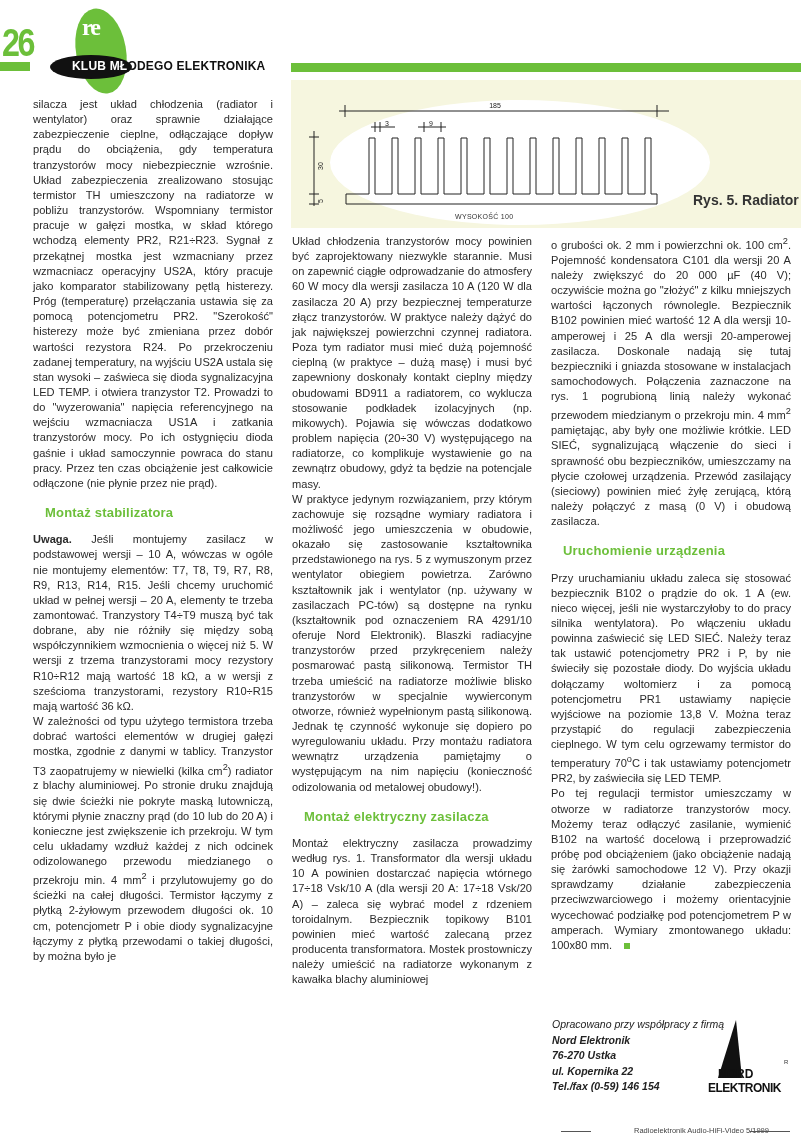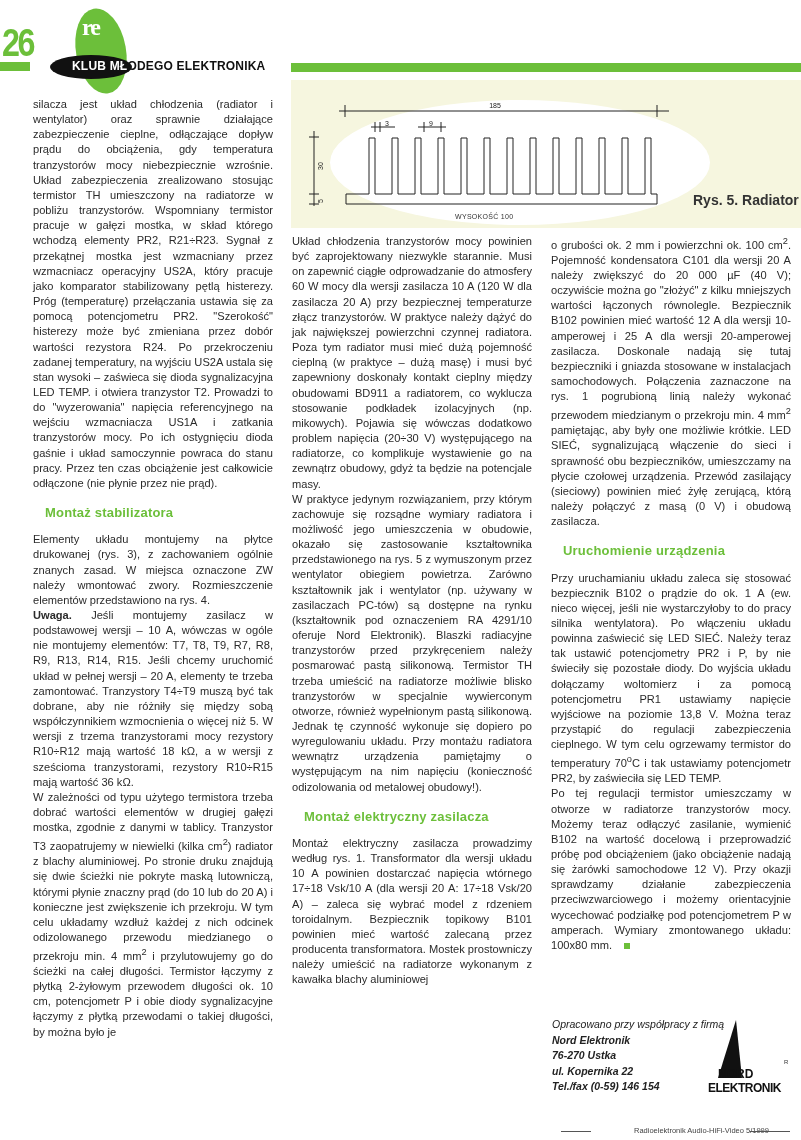--- a/index.html
+++ b/index.html
@@ -93,21 +93,20 @@
   <text x="138" y="36" font-size="7" fill="#222" font-family="Liberation Sans, sans-serif">9</text>
   <text x="0" y="0" font-size="7" fill="#222" font-family="Liberation Sans, sans-serif" transform="translate(32 80) rotate(-90)">30</text>
   <text x="0" y="0" font-size="7" fill="#222" font-family="Liberation Sans, sans-serif" transform="translate(32 113) rotate(-90)">5</text>
 </svg>
 <div class="abs fig-width">WYSOKOŚĆ  100</div>
 <div class="abs fig-caption">Rys. 5. Radiator</div>
 
 <div class="col c1">
   <p>silacza jest układ chłodzenia (radiator i wentylator) oraz sprawnie działające zabezpieczenie cieplne, odłączające dopływ prądu do obciążenia, gdy temperatura tranzystorów mocy niebezpiecznie wzrośnie. Układ zabezpieczenia zrealizowano stosując termistor TH umieszczony na radiatorze w pobliżu tranzystorów. Wspomniany termistor pracuje w gałęzi mostka, w skład którego wchodzą elementy PR2, R21÷R23. Sygnał z przekątnej mostka jest wzmacniany przez wzmacniacz operacyjny US2A, który pracuje jako komparator stabilizowany pętlą histerezy. Próg (temperaturę) przełączania ustawia się za pomocą potencjometru PR2. "Szerokość" histerezy może być zmieniana przez dobór wartości rezystora R24. Po przekroczeniu zadanej temperatury, na wyjściu US2A ustala się stan wysoki – zaświeca się dioda sygnalizacyjna LED TEMP. i otwiera tranzystor T2. Prowadzi to do "wyzerowania" napięcia referencyjnego na wejściu wzmacniacza US1A i zatkania tranzystorów mocy. Po ich ostygnięciu dioda gaśnie i układ samoczynnie powraca do stanu pracy. Przez ten czas obciążenie jest całkowicie odłączone (nie płynie przez nie prąd).</p>
   <div class="h2">Montaż stabilizatora</div>
-  <p>Elementy układu montujemy na płytce drukowanej (rys. 3), z zachowaniem ogólnie znanych zasad. W miejsca oznaczone ZW należy wmontować zwory. Rozmieszczenie elementów przedstawiono na rys. 4.</p>
   <p><span class="b">Uwaga.</span><span> Jeśli montujemy zasilacz w podstawowej wersji – 10 A, wówczas w ogóle nie montujemy elementów: T7, T8, T9, R7, R8, R9, R13, R14, R15. Jeśli chcemy uruchomić układ w pełnej wersji – 20 A, elementy te trzeba zamontować. Tranzystory T4÷T9 muszą być tak dobrane, aby nie różniły się między sobą współczynnikiem wzmocnienia o więcej niż 5. W wersji z trzema tranzystorami mocy rezystory R10÷R12 mają wartość 18 kΩ, a w wersji z sześcioma tranzystorami, rezystory R10÷R15 mają wartość 36 kΩ.</span></p>
   <p><span>W zależności od typu użytego termistora trzeba dobrać wartości elementów w drugiej gałęzi mostka, zgodnie z danymi w tablicy. Tranzystor T3 zaopatrujemy w niewielki (kilka cm</span><sup>2</sup><span>) radiator z blachy aluminiowej. Po stronie druku znajdują się dwie ścieżki nie pokryte maską lutowniczą, którymi płynie znaczny prąd (do 10 lub do 20 A) i konieczne jest zwiększenie ich przekroju. W tym celu układamy wzdłuż każdej z nich odcinek odizolowanego przewodu miedzianego o przekroju min. 4 mm</span><sup>2</sup><span> i przylutowujemy go do ścieżki na całej długości. Termistor łączymy z płytką 2-żyłowym przewodem długości ok. 10 cm, potencjometr P i obie diody sygnalizacyjne łączymy z płytką przewodami o takiej długości, by można było je</span></p>
 </div>
 
 <div class="col c2">
   <p>Układ chłodzenia tranzystorów mocy powinien być zaprojektowany niezwykle starannie. Musi on zapewnić ciągłe odprowadzanie do atmosfery 60 W mocy dla wersji zasilacza 10 A (120 W dla zasilacza 20 A) przy bezpiecznej temperaturze złącz tranzystorów. W praktyce należy dążyć do jak największej powierzchni czynnej radiatora. Poza tym radiator musi mieć dużą pojemność cieplną (w praktyce – dużą masę) i musi być zapewniony doskonały kontakt cieplny między obudowami BD911 a radiatorem, co wyklucza stosowanie podkładek izolacyjnych (np. mikowych). Pojawia się wówczas dodatkowo problem napięcia (20÷30 V) występującego na radiatorze, co komplikuje wystawienie go na zewnątrz obudowy, gdyż ta będzie na potencjale masy.</p>
   <p>W praktyce jedynym rozwiązaniem, przy którym zachowuje się rozsądne wymiary radiatora i możliwość jego umieszczenia w obudowie, okazało się zastosowanie kształtownika przedstawionego na rys. 5 z wymuszonym przez wentylator obiegiem powietrza. Zarówno kształtownik jak i wentylator (np. używany w zasilaczach PC-tów) są dostępne na rynku (kształtownik pod oznaczeniem RA 4291/10 oferuje Nord Elektronik). Blaszki radiacyjne tranzystorów przed przykręceniem należy posmarować pastą silikonową. Termistor TH trzeba umieścić na radiatorze możliwie blisko tranzystorów w specjalnie wywierconym otworze, również wypełnionym pastą silikonową. Jednak tę czynność wykonuje się dopiero po wyregulowaniu układu. Przy montażu radiatora wewnątrz urządzenia pamiętajmy o występującym na nim napięciu (konieczność odizolowania od metalowej obudowy!).</p>
   <div class="h2">Montaż elektryczny zasilacza</div>
   <p>Montaż elektryczny zasilacza prowadzimy według rys. 1. Transformator dla wersji układu 10 A powinien dostarczać napięcia wtórnego 17÷18 Vsk/10 A (dla wersji 20 A: 17÷18 Vsk/20 A) – zaleca się wybrać model z rdzeniem toroidalnym. Bezpiecznik topikowy B101 powinien mieć wartość zalecaną przez producenta transformatora. Mostek prostowniczy należy umieścić na radiatorze wykonanym z kawałka blachy aluminiowej</p>
 </div>

